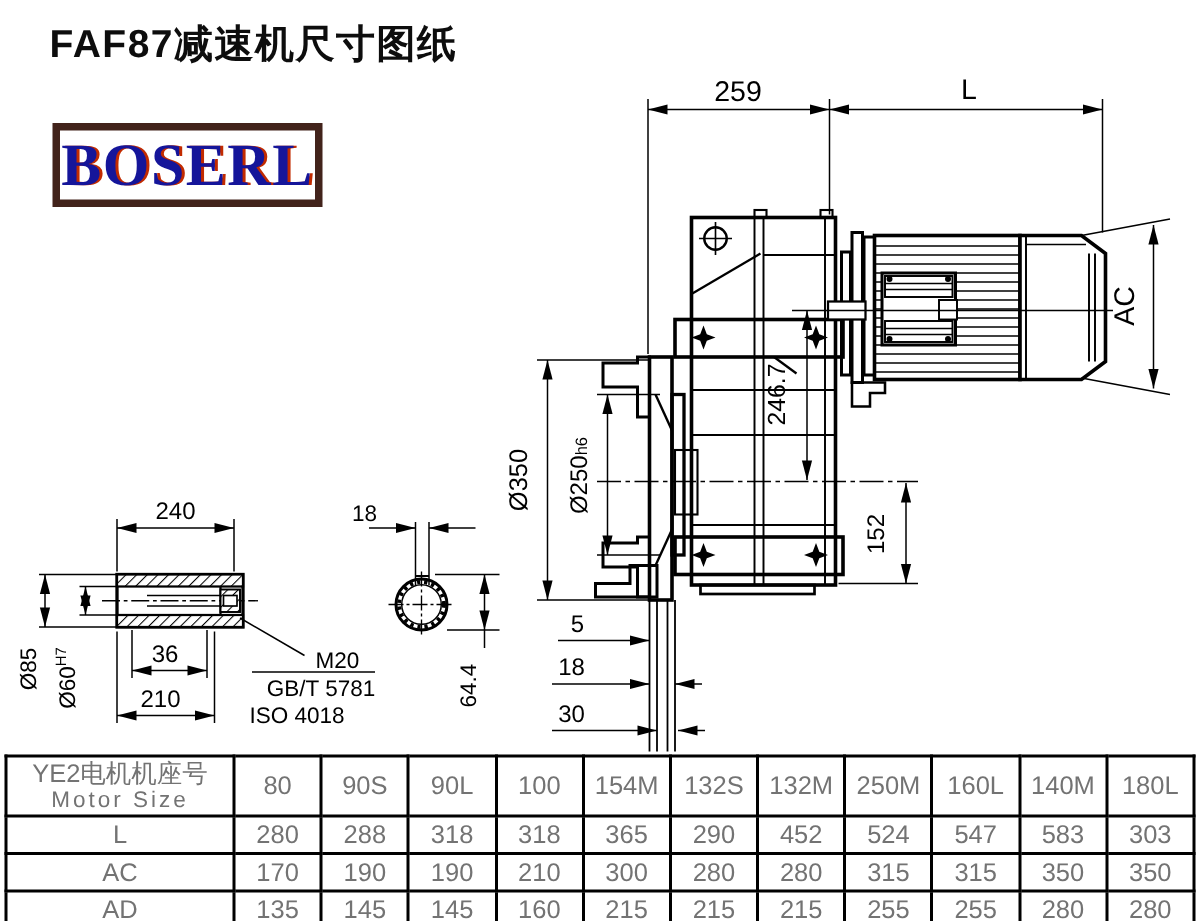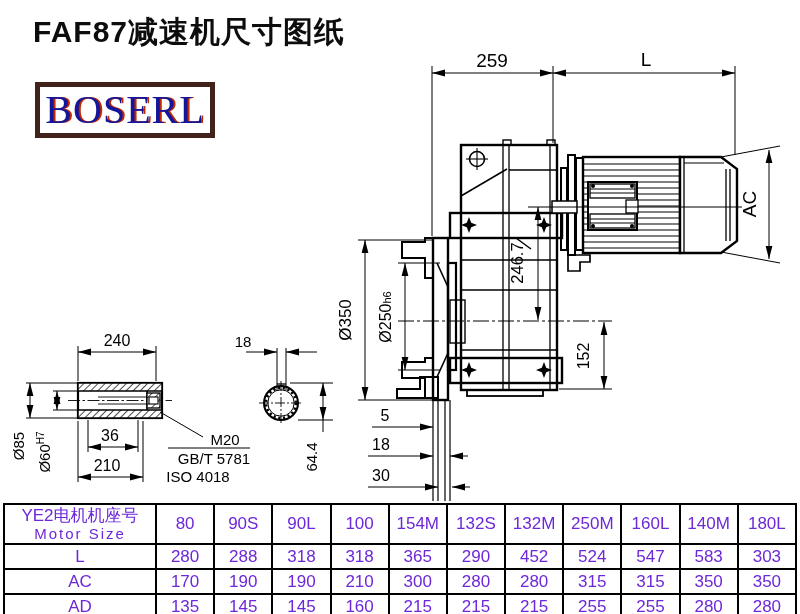--- a/index.html
+++ b/index.html
@@ -1,29 +1,29 @@
 <!DOCTYPE html>
 <html><head>
 <meta charset="utf-8">
 <style>
   html,body{margin:0;padding:0;background:#fff;}
   #screen{position:relative;width:800px;height:614px;background:#ffffff;overflow:hidden;
           font-family:"Liberation Sans",sans-serif;}
-  #page-title{position:absolute;left:33px;top:12px;font-size:30px;font-weight:bold;color:#0d0d0d;
+  #page-title{position:absolute;left:33px;top:12px;font-size:26px;font-weight:bold;color:#0d0d0d;
               letter-spacing:1px;white-space:nowrap;}
   #logo-box{position:absolute;left:35px;top:82px;width:170px;height:46px;border:5px solid #42231b;
             background:#fff;display:flex;align-items:center;justify-content:center;}
-  #logo-box span{font-family:"Liberation Serif",serif;font-weight:normal;font-size:40px;color:#15159a;
+  #logo-box span{font-family:"Liberation Serif",serif;font-weight:bold;font-size:40px;color:#15159a;
                  text-shadow:2px 0 0 #c22b00;letter-spacing:1px;line-height:1;}
   svg{position:absolute;left:0;top:0;}
   svg text{font-family:"Liberation Sans",sans-serif;}
   table{position:absolute;left:3px;top:503px;width:794px;border-collapse:collapse;table-layout:fixed;
         background:#fff;}
   th,td{border:2px solid #000;text-align:center;vertical-align:middle;padding:0;
-        font-size:17px;font-weight:normal;color:#6d28d9;height:23px;}
+        font-size:17px;font-weight:normal;color:#737373;height:23px;}
   tr.hdr th{height:38px;}
   .lblcol{width:150px;}
   .cn{font-size:17px;line-height:19px;}
   .en{font-size:15px;letter-spacing:2px;line-height:17px;}
 </style>
 </head>
 <body>
 
 <div id="screen">
 

